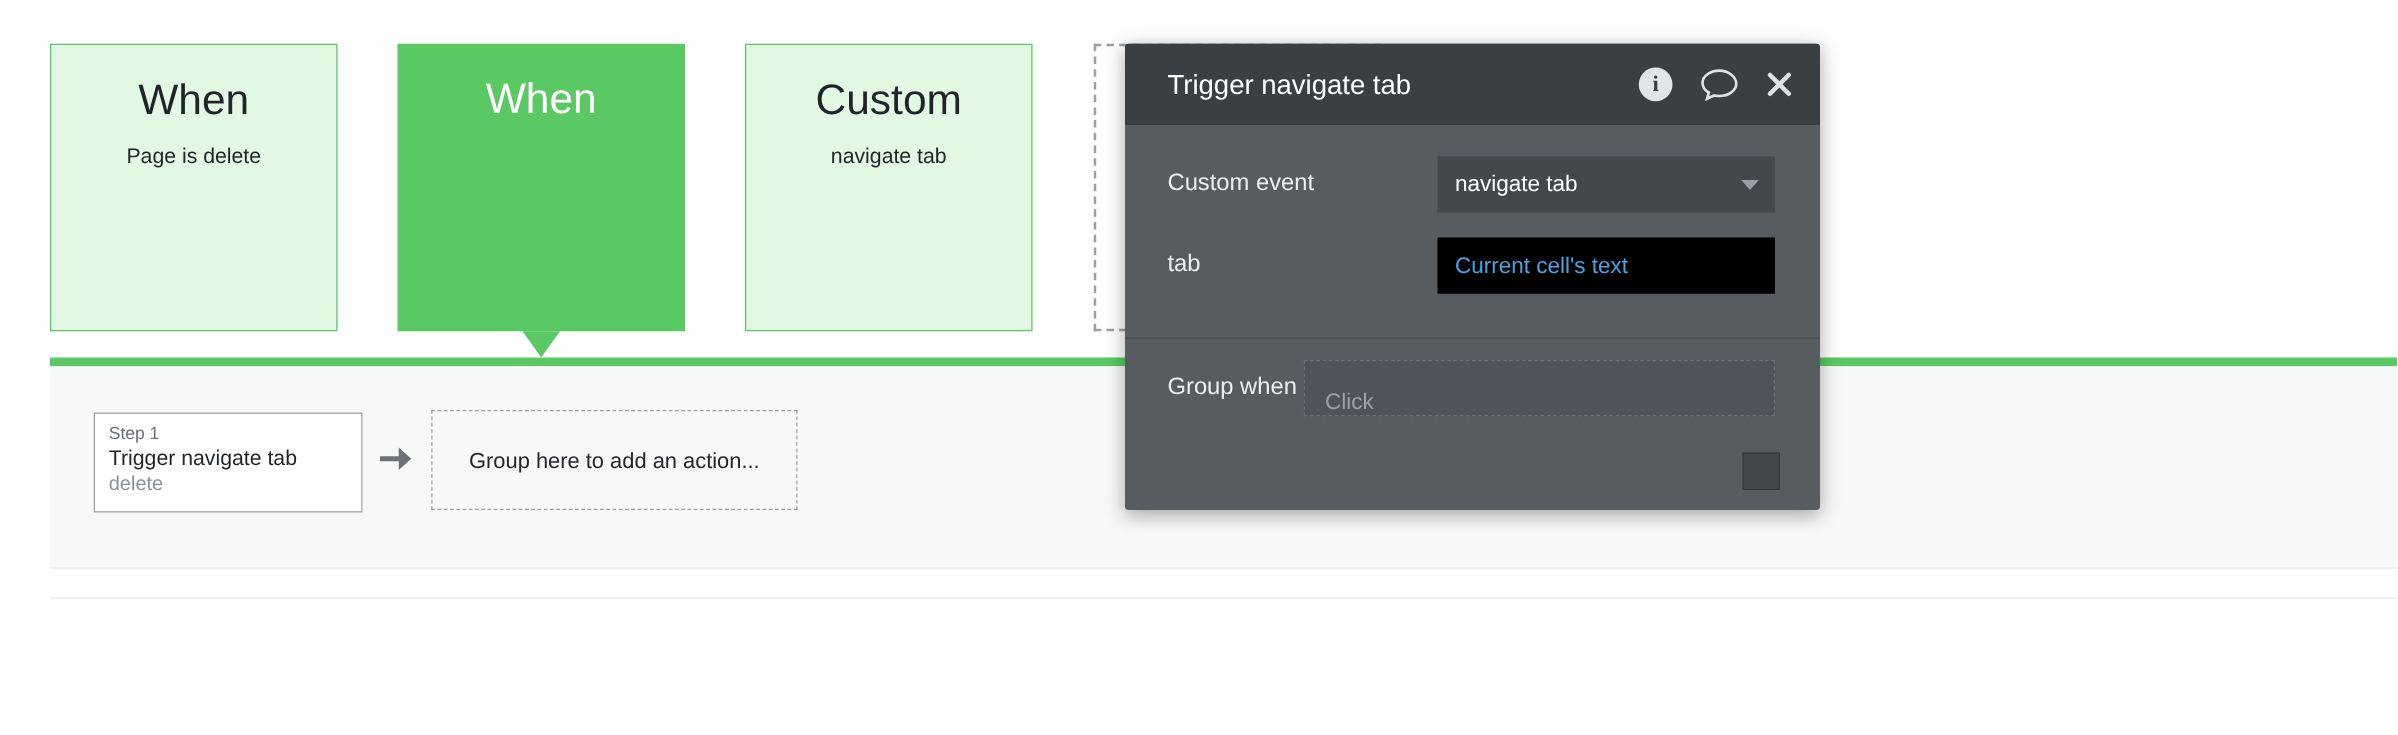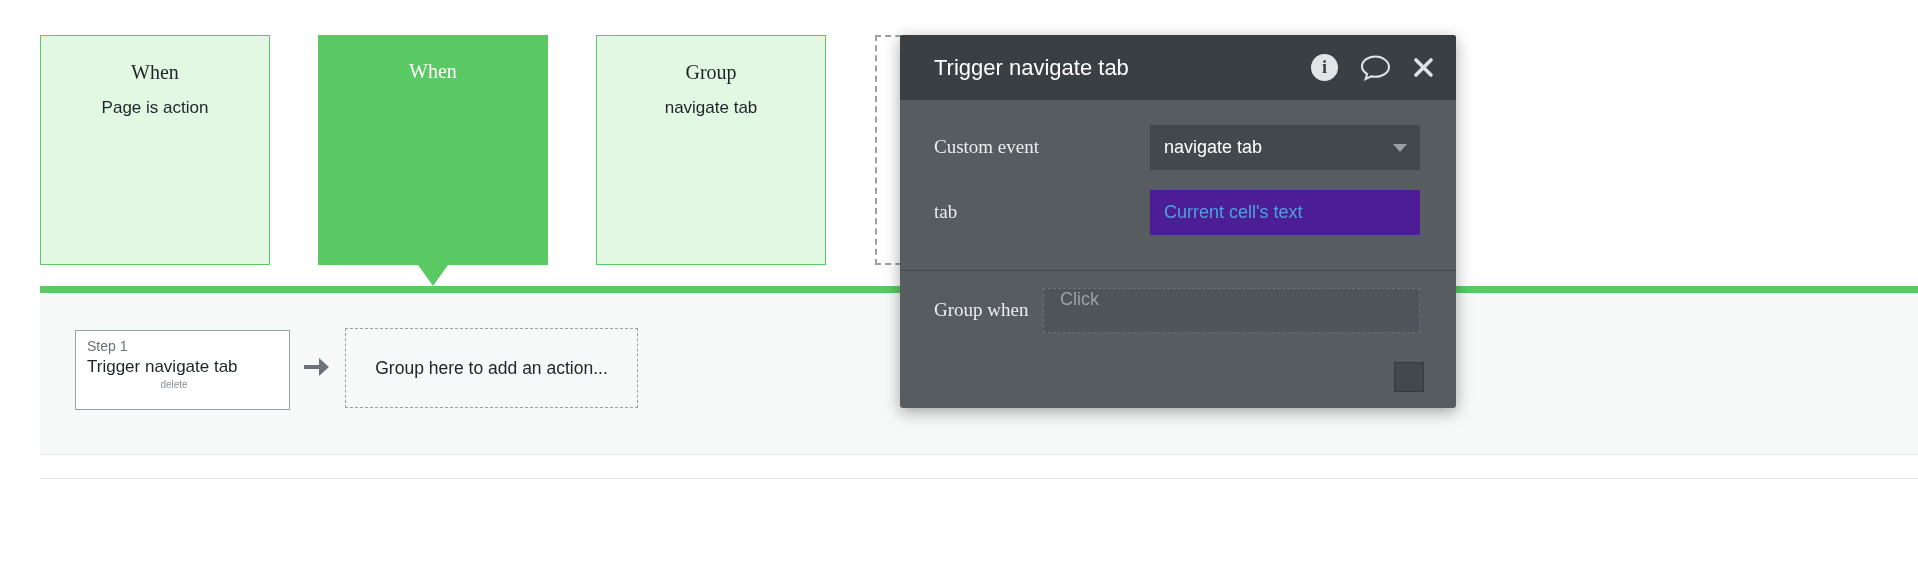--- a/index.html
+++ b/index.html
@@ -29,23 +29,22 @@
   .event-card.selected {
     background: #5bc963;
     color: #ffffff;
   }
   .event-card.placeholder {
     background: #ffffff;
     border: 2px dashed #9aa0a5;
   }
   .event-card .ev-title {
     margin-top: 24px;
-    font-size: 20px;
+    font-size: 34px;
     line-height: 1.2;
-    font-family: Liberation Serif, serif;
   }
   .event-card .ev-subtitle {
     margin-top: 12px;
     font-size: 17px;
     line-height: 1.45;
     padding: 0 22px;
   }
   #event-1 { left: 40px; }
   #event-2 { left: 318px; }
   #event-3 { left: 596px; }
@@ -87,21 +86,21 @@
     position: absolute;
     left: 35px; top: 37px;
     width: 215px; height: 80px;
     background: #ffffff;
     border: 1px solid #9ba1a6;
     padding: 7px 28px 5px 11px;
     cursor: pointer;
   }
   .step-label { font-size: 14px; color: #6b7075; }
   .step-title { font-size: 17px; color: #1f2428; margin-top: 3px; }
-  .step-delete { font-size: 10px; color: #8a9095; text-align: center; margin-top: 2px; cursor: pointer; }
+  .step-delete { font-size: 16px; color: #8a9095; text-align: left; margin-top: 2px; cursor: pointer; }
 
   .step-arrow {
     position: absolute;
     left: 263px; top: 62px;
     width: 27px; height: 24px;
   }
 
   .add-action-box {
     position: absolute;
     left: 305px; top: 35px;
@@ -149,21 +148,20 @@
     cursor: pointer;
   }
   .comment-icon, .close-icon { cursor: pointer; display: flex; align-items: center; }
 
   .p-label {
     position: absolute;
     left: 34px;
     font-size: 19px;
     color: #eceef0;
     white-space: nowrap;
-    font-family: Liberation Serif, serif;
   }
   .p-control {
     position: absolute;
     left: 250px;
     width: 270px;
     height: 45px;
     display: flex; align-items: center;
     padding: 0 14px;
     font-size: 18px;
     cursor: pointer;
@@ -171,37 +169,37 @@
   .dropdown { background: #43484d; color: #ffffff; top: 90px; position: absolute; }
   .dropdown .chevron {
     position: absolute;
     right: 13px; top: 50%;
     margin-top: -4px;
     width: 0; height: 0;
     border-left: 7px solid transparent;
     border-right: 7px solid transparent;
     border-top: 8px solid #9aa0a5;
   }
-  .expr-box { background: #4c1d95; top: 155px; position: absolute; }
+  .expr-box { background: #000000; top: 155px; position: absolute; }
   .expr-box .expr-text { color: #4aa3e0; white-space: nowrap; }
 
   .popup-divider {
     position: absolute;
     left: 0; right: 0; top: 235px;
     height: 1px;
     background: #454a4f;
   }
 
   .only-when-box {
     position: absolute;
     left: 143px; top: 253px;
     width: 377px; height: 45px;
     background: #4f545a;
     border: 1px dashed #6b7177;
-    display: flex; align-items: flex-start;
+    display: flex; align-items: flex-end;
     padding: 0 16px;
     font-size: 18px;
     color: #9aa0a6;
     cursor: pointer;
   }
 
   .breakpoint-checkbox {
     position: absolute;
     left: 494px; top: 327px;
     width: 30px; height: 30px;
@@ -210,29 +208,29 @@
     cursor: pointer;
   }
 </style>
 </head>
 <body>
 
 <div id="canvas">
 
   <div id="event-1" class="event-card light">
     <div class="ev-title">When</div>
-    <div class="ev-subtitle">Page is action</div>
+    <div class="ev-subtitle">Page is delete</div>
   </div>
 
   <div id="event-2" class="event-card selected">
     <div class="ev-title">When</div>
   </div>
 
   <div id="event-3" class="event-card light">
-    <div class="ev-title">Group</div>
+    <div class="ev-title">Custom</div>
     <div class="ev-subtitle">navigate tab</div>
   </div>
 
   <div id="event-4" class="event-card placeholder"></div>
 
   <div class="card-pointer"></div>
 
   <div class="green-bar"></div>
 
   <div class="action-strip">

